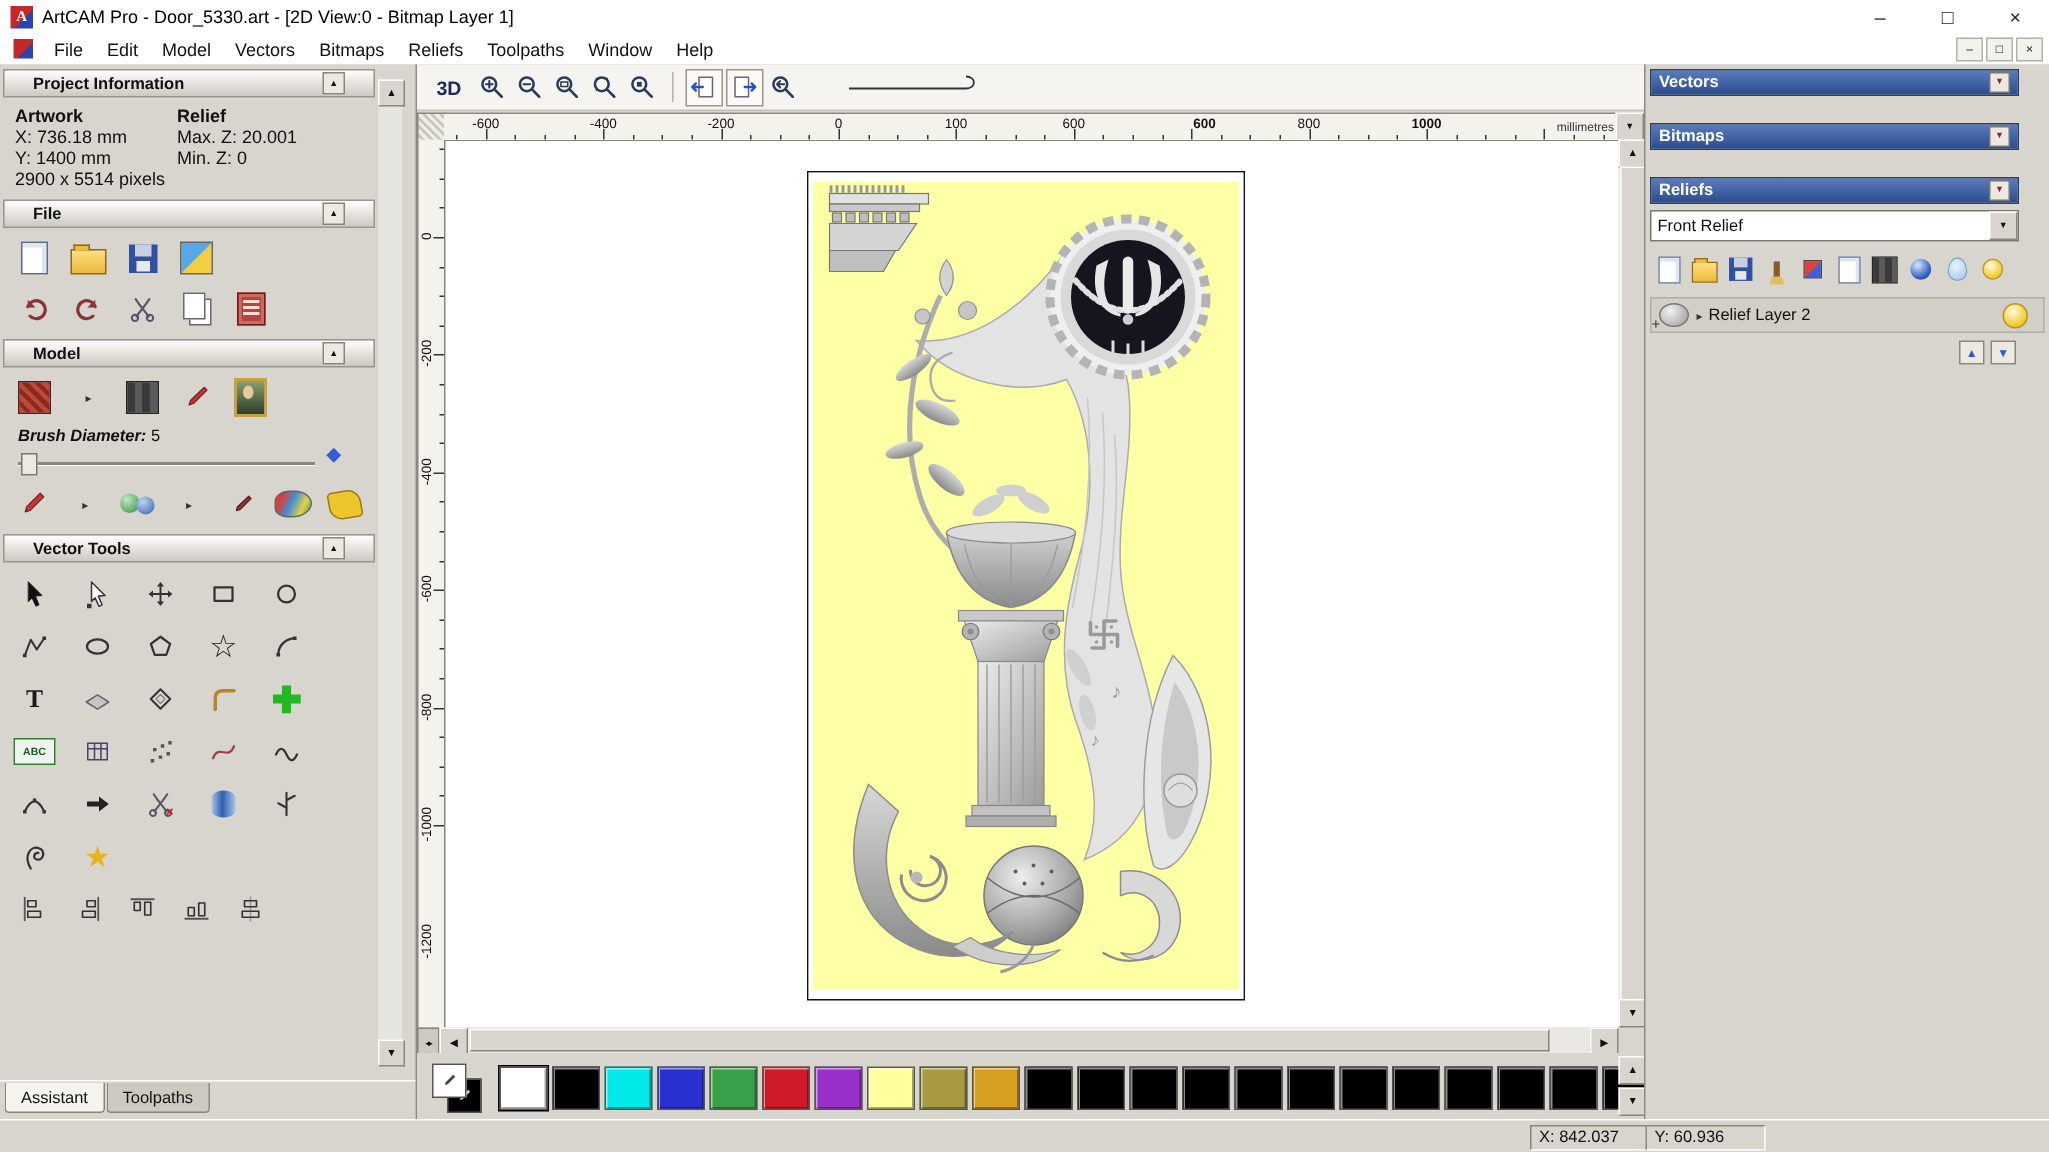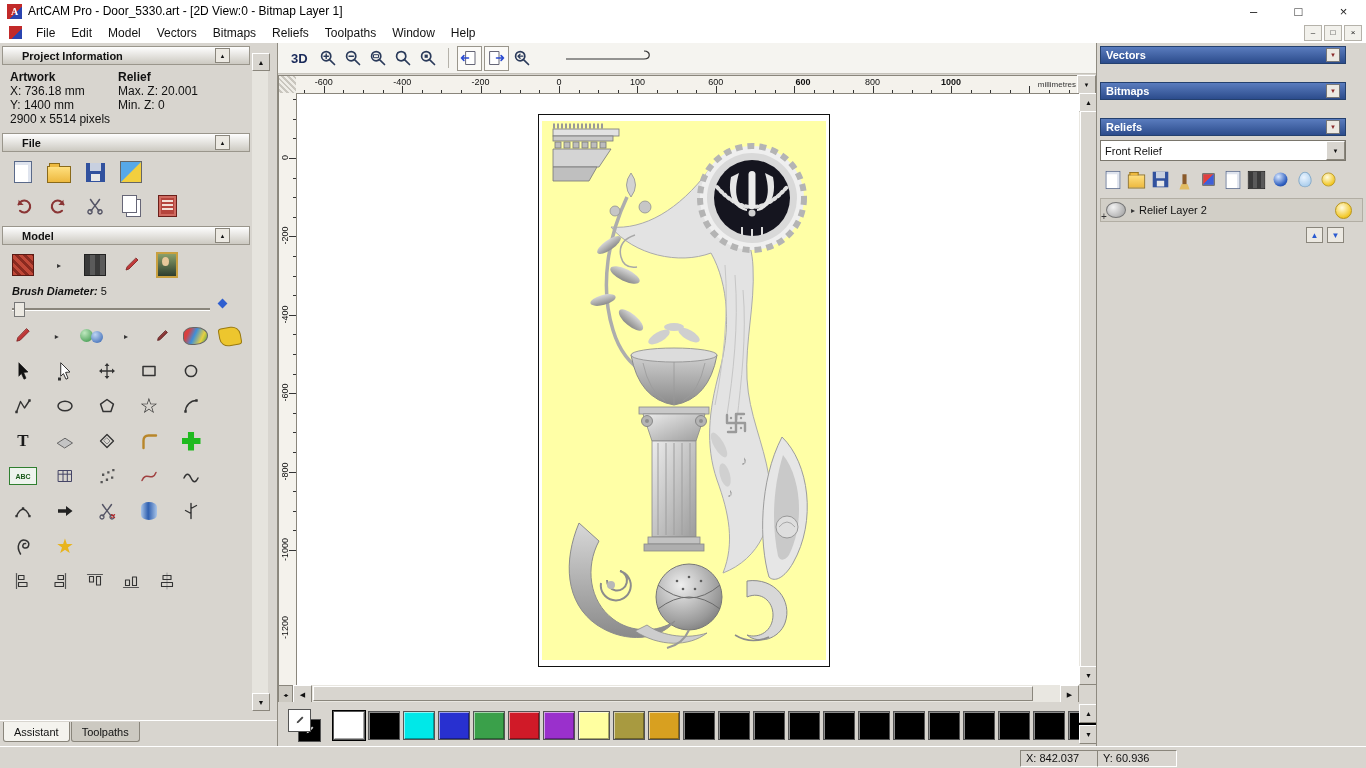--- a/index.html
+++ b/index.html
@@ -285,20 +285,24 @@
           </svg>
         </div>
         <div class="icon">
           <span class="k-palette"></span>
         </div>
         <div class="icon">
           <span class="k-flood"></span>
         </div>
       </div>
 
+    <div class="sec-h">
+      <span>Vector Tools</span>
+      <span class="sec-btn">▲</span>
+    </div>
     <div class="vt-grid" id="vector-grid">
         <div class="icon">
           <svg viewBox="0 0 20 20">
             <path d="M6 2 L15 11 L10.6 11.4 L13 17.2 L11 18.2 L8.4 12.6 L6 15 Z" fill="#111" stroke="#111" stroke-width="0.6" stroke-linecap="round" stroke-linejoin="round"></path>
           </svg>
         </div>
         <div class="icon">
           <svg viewBox="0 0 20 20">
             <path d="M6 2 L15 11 L10.6 11.4 L13 17.2 L11 18.2 L8.4 12.6 L6 15 Z" fill="#fff" stroke="#333" stroke-width="1" stroke-linecap="round" stroke-linejoin="round"></path>
             <path d="M3 16.5 h3 v3 h-3 z" fill="#333" stroke="none" stroke-width="1.3" stroke-linecap="round" stroke-linejoin="round"></path>

